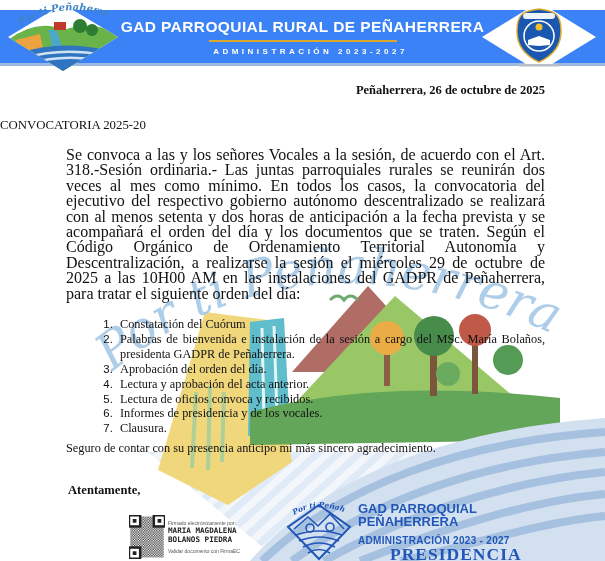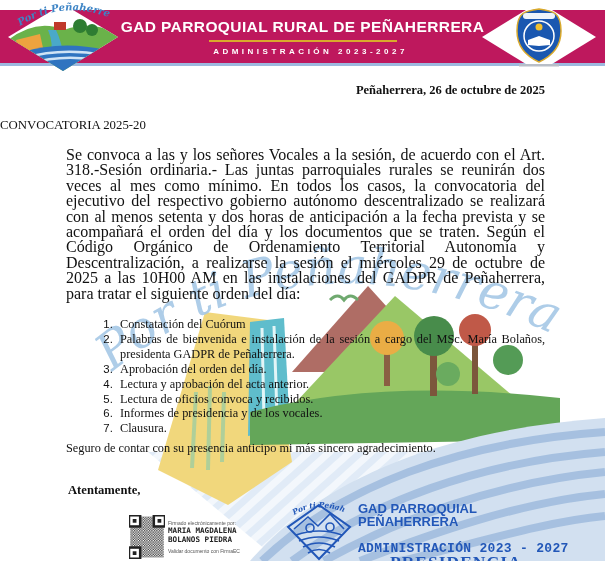--- a/index.html
+++ b/index.html
@@ -5,21 +5,21 @@
   html,body { margin:0; padding:0; background:#ffffff; }
   .page {
     position:relative; width:605px; height:561px; background:#ffffff;
     overflow:hidden; font-family:"Liberation Serif", serif; color:#111;
   }
   
   .watermark { position:absolute; left:0; top:0; z-index:0; }
   
   .banner {
     position:absolute; top:10px; left:0; width:605px; height:53px;
-    background:#be185d; border-bottom:3px solid #9db9df; z-index:2;
+    background:#3b82f6; border-bottom:3px solid #9db9df; z-index:2;
   }
   .banner-title {
     position:absolute; top:8px; left:0; width:100%; text-align:center;
     color:#fff; font-family:"Liberation Sans", sans-serif; font-weight:bold;
     font-size:15.5px; letter-spacing:.4px;
   }
   .banner-rule {
     position:absolute; top:30px; left:50%; transform:translateX(-50%);
     width:188px; height:2px; background:#d9a92c;
   }
@@ -59,22 +59,22 @@
     color:#222; line-height:9px; white-space:nowrap;
   }
   .stamp-text .gap { height:4px; }
   
   .pres { position:absolute; left:284px; top:499px; display:flex; z-index:1; }
   .pres-text { margin-left:4px; color:#2257b8; padding-top:4px; }
   .pres-l1, .pres-l2 {
     font-family:"Liberation Sans", sans-serif; font-weight:bold; font-size:13px; line-height:12.5px;
   }
   .pres-l3 {
-    font-family:Liberation Mono, monospace; font-weight:bold; font-size:13px;
-    letter-spacing:.3px; line-height:9px; margin-top:16px;
+    font-family:Liberation Sans, sans-serif; font-weight:bold; font-size:10px;
+    letter-spacing:.3px; line-height:9px; margin-top:8px;
   }
   .pres-l4 {
     font-family:"Liberation Serif", serif; font-weight:bold; font-size:17.5px;
     letter-spacing:1px; line-height:18px;margin-left:32px;
   }
 </style>
 </head>
 <body>
 
 <div class="page">

